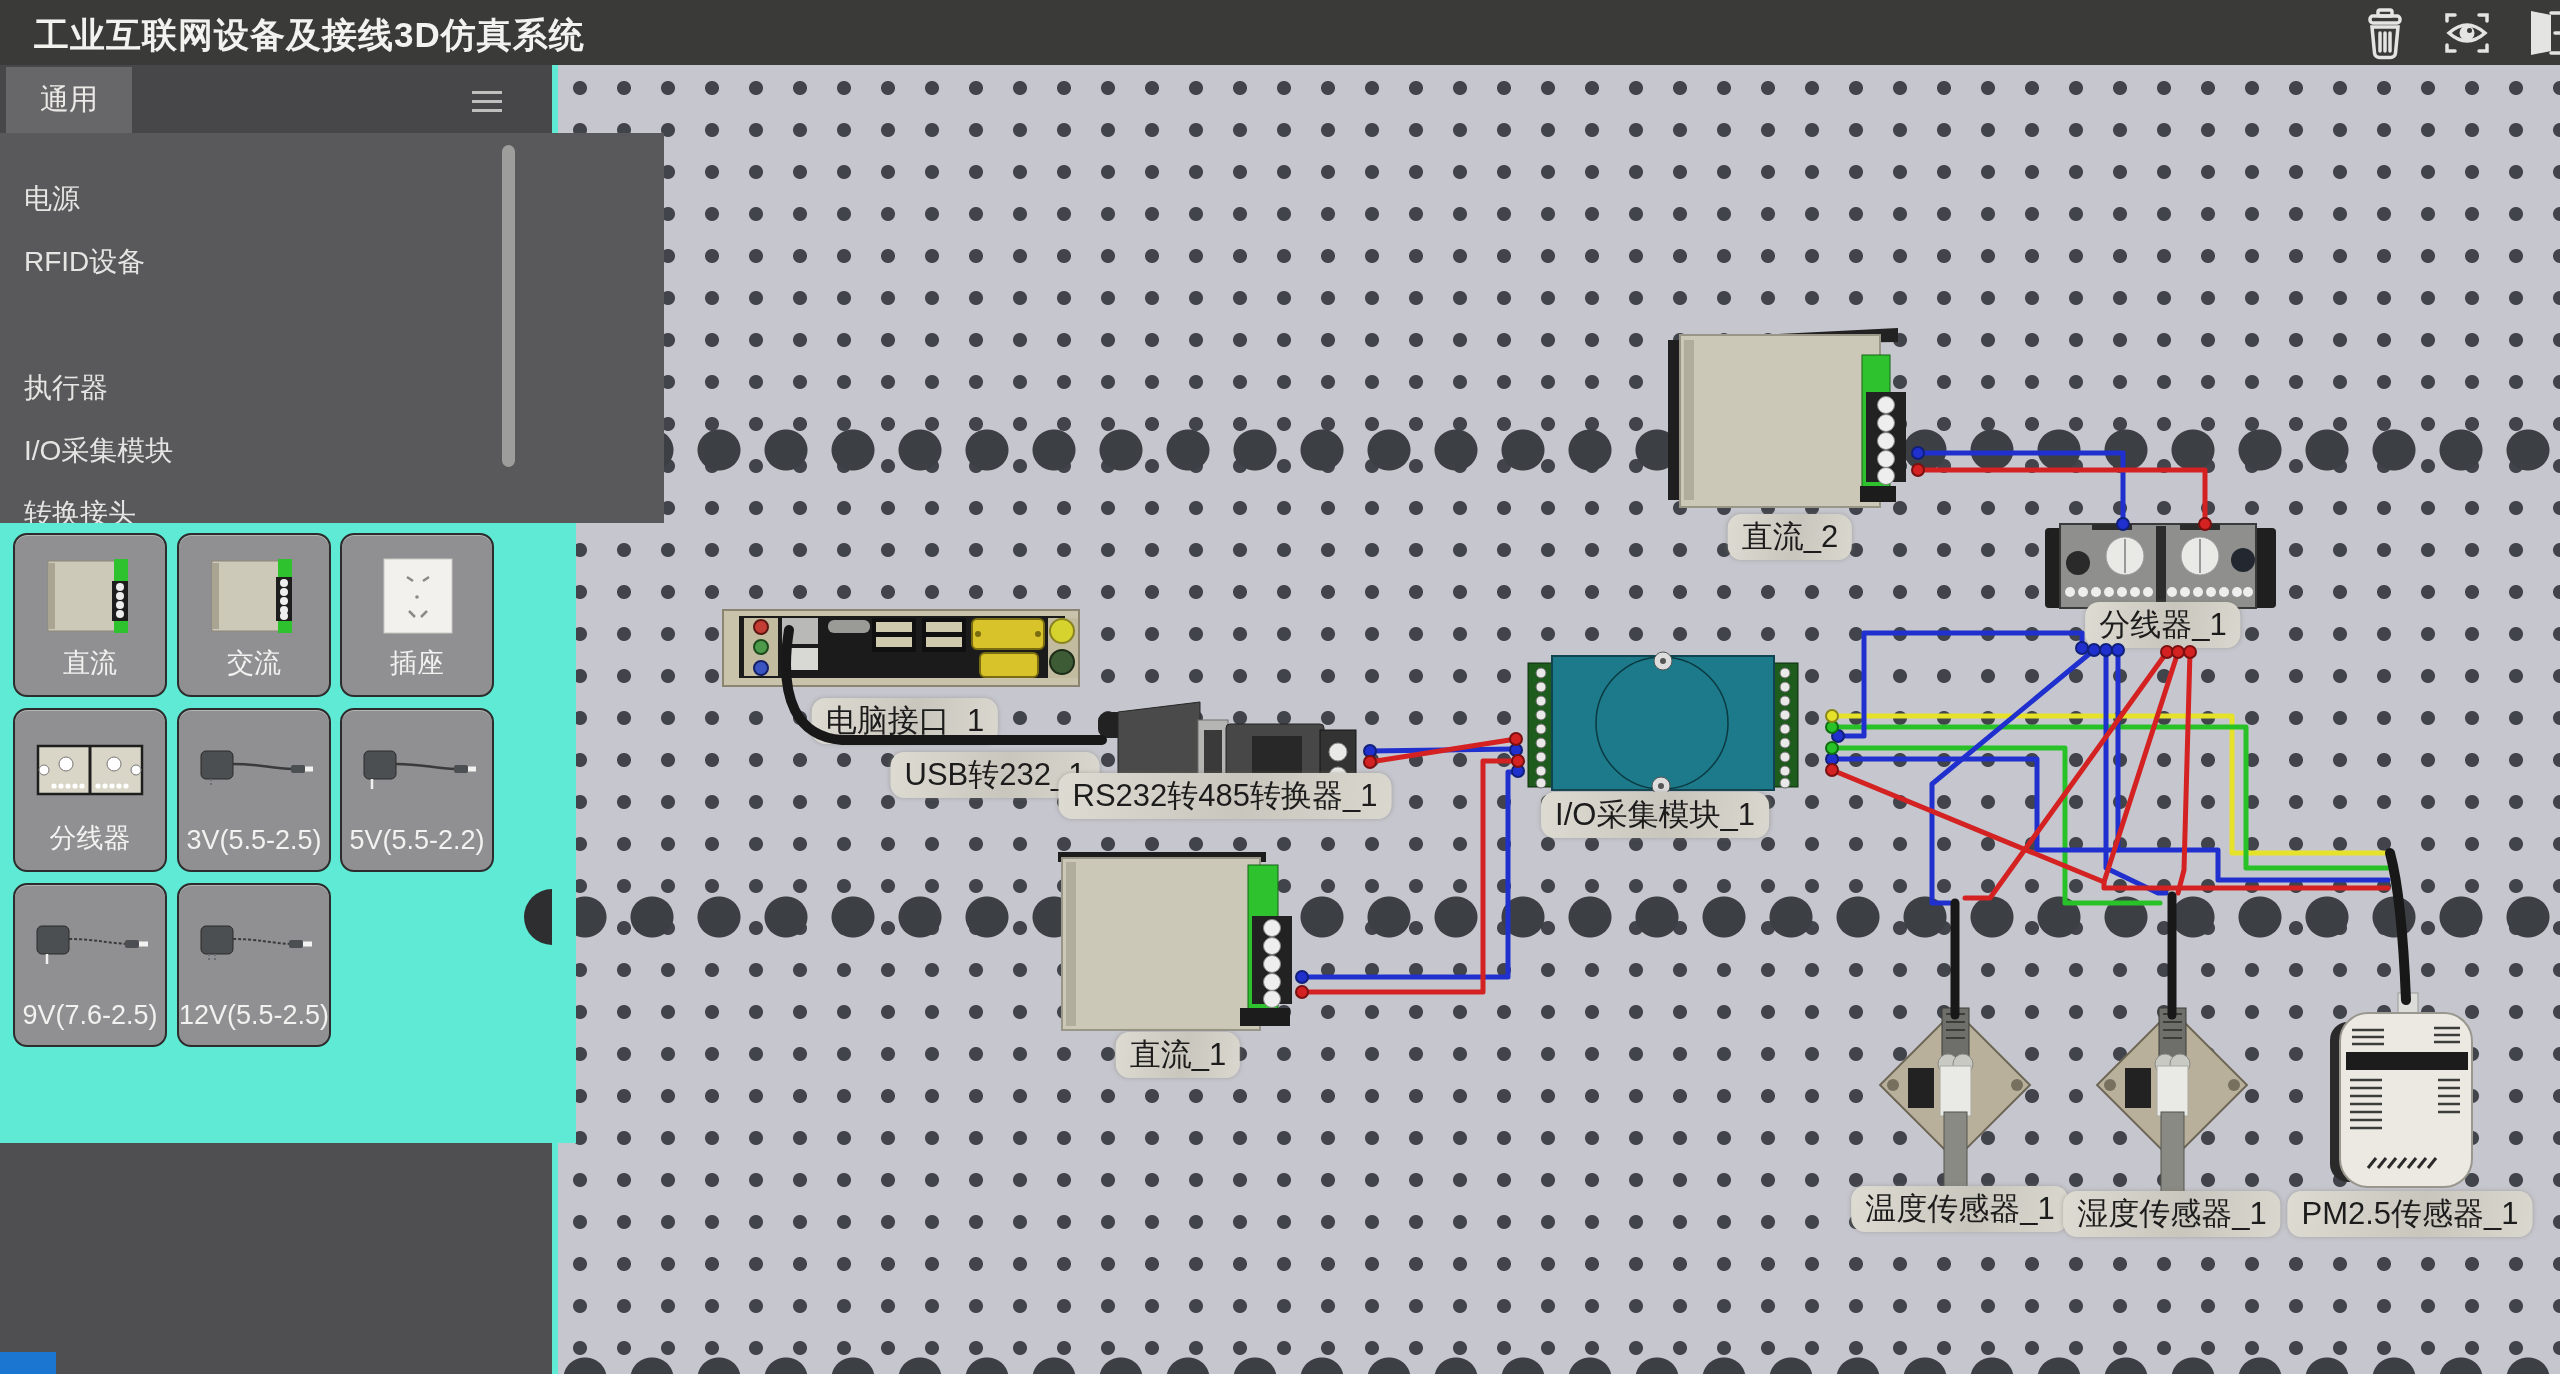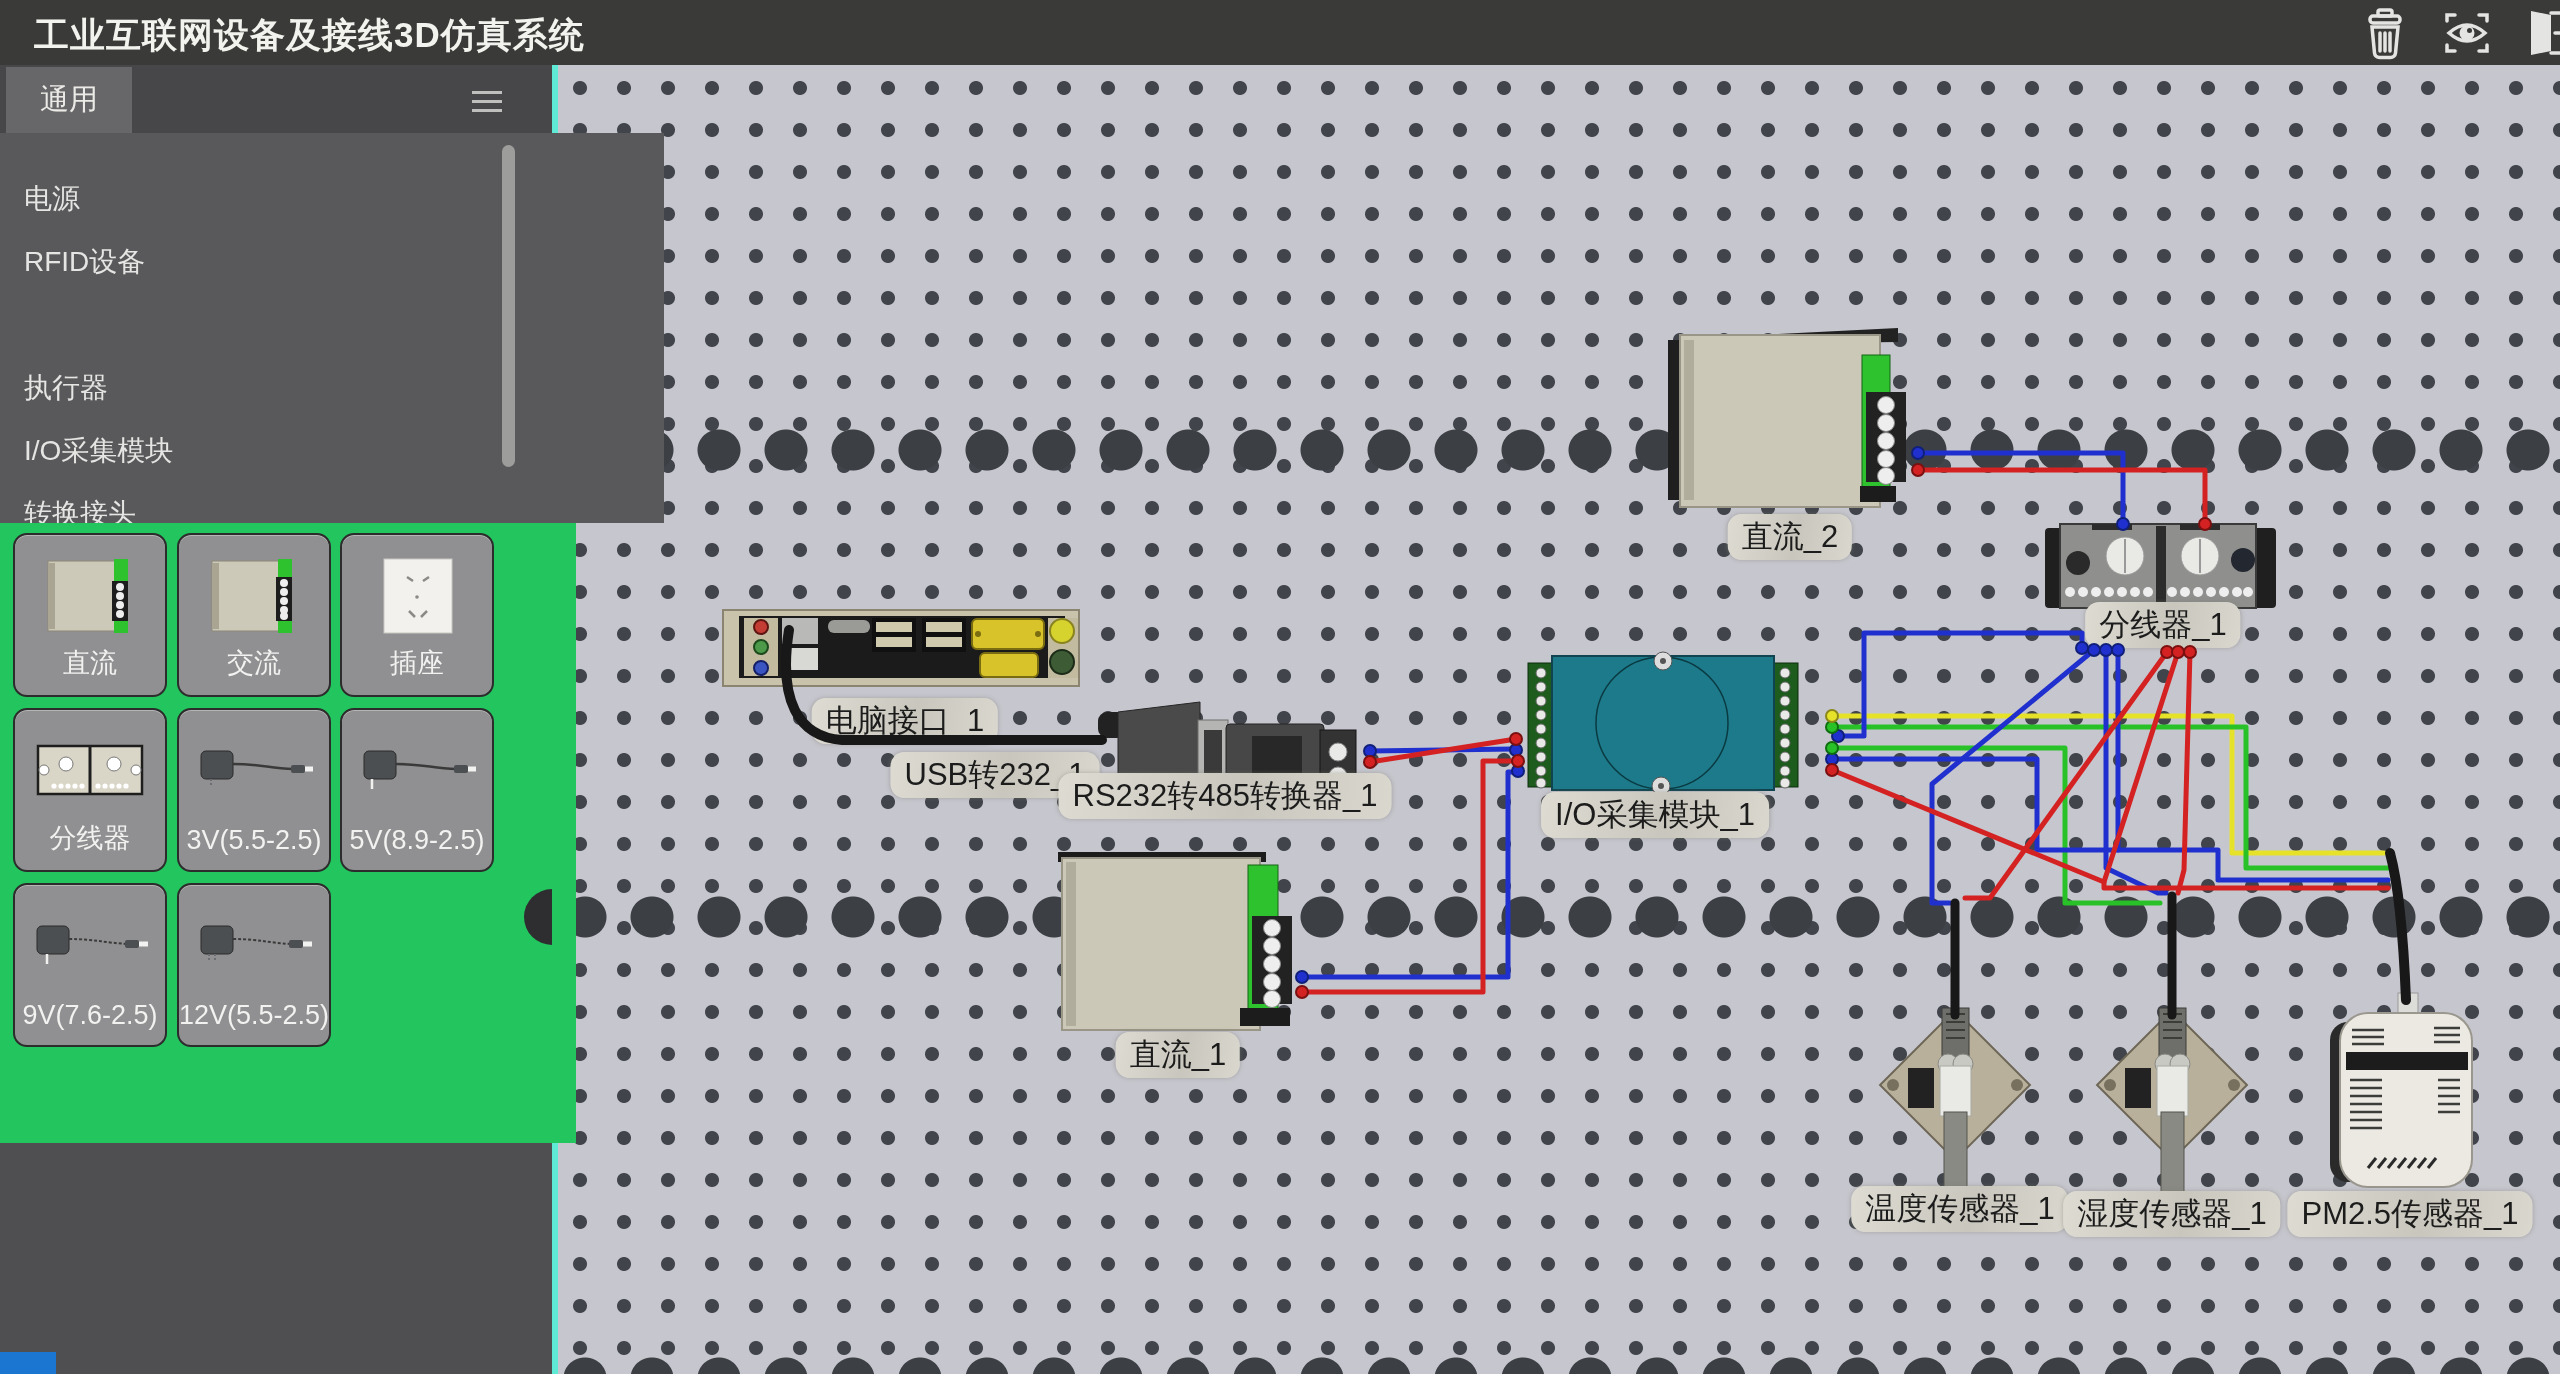--- a/index.html
+++ b/index.html
@@ -13,21 +13,21 @@
   .sidebar{position:absolute;left:0;top:65px;width:552px;height:1309px;background:#4f4f51;z-index:15;border-right:6px solid #5eead4;}
   .tabbar{position:absolute;left:0;top:0;width:552px;height:68px;background:#47474a;}
   .tab-active{position:absolute;left:6px;top:2px;width:126px;height:66px;background:#67676a;
     color:#eceae6;font-size:29px;display:flex;align-items:center;justify-content:center;}
   .hamburger{position:absolute;right:50px;top:26px;width:30px;height:20px;cursor:pointer;}
   .hamburger div{height:3px;background:#bfbfbd;margin-bottom:6px;}
   .cat-list{position:absolute;left:0;top:68px;width:664px;height:390px;background:#59595b;}
   .cat-item{position:absolute;left:0;width:520px;height:58px;color:#e5e5e3;font-size:28px;
     padding-left:24px;display:flex;align-items:center;cursor:pointer;}
   .list-scroll{position:absolute;left:502px;top:12px;width:13px;height:322px;border-radius:7px;background:#9d9d9b;}
-  .cards{position:absolute;left:0;top:458px;width:576px;height:620px;background:#22c55e;}
+  .cards{position:absolute;left:0;top:458px;width:576px;height:620px;background:#5eead4;}
   .card{position:absolute;width:150px;height:160px;background:#909092;border:2px solid #2c2c2c;
     border-radius:14px;box-shadow:inset 0 1px 0 #b5b5b5;cursor:pointer;}
   .card-label{position:absolute;left:0;right:0;bottom:14px;text-align:center;color:#f2f2f0;font-size:27px;white-space:nowrap;}
   .card-thumb{position:absolute;left:0;top:8px;width:100%;height:108px;display:flex;align-items:center;justify-content:center;}
   .panel-handle{position:absolute;left:524px;top:824px;width:28px;height:56px;border-radius:28px 0 0 28px;background:#2e2e30;}
   .blue-corner{position:absolute;left:0;bottom:0;width:56px;height:22px;background:#1b76d2;}
   
   .canvas{position:absolute;left:552px;top:65px;width:2008px;height:1309px;background:#c6c6ce;overflow:hidden;
     background-image:radial-gradient(circle at 22px 21px,#41454b 6.5px,transparent 7.5px);
     background-size:44px 42px;background-position:6px 2px;}
@@ -175,21 +175,21 @@
     <div class="card" style="left:340px;top:185px">
       <div class="card-thumb">
         <svg width="130" height="70" viewBox="0 0 130 70">
             <rect x="12" y="14" width="32" height="28" rx="5" fill="#4c4f52" stroke="#2a2a2a"></rect>
             <path d="M44 27 C 70 27 80 31 104 32" stroke="#3a3a3a" stroke-width="2.5" fill="none"></path>
             <rect x="102" y="28" width="14" height="8" rx="2" fill="#4c4f52"></rect>
             <rect x="116" y="29.5" width="8" height="5" fill="#f2f2f0"></rect>
             <line x1="20" y1="42" x2="20" y2="52" stroke="#f0f0ee" stroke-width="2.5"></line>
           </svg>
       </div>
-      <div class="card-label">5V(8.9-2.5)</div>
+      <div class="card-label">5V(5.5-2.2)</div>
     </div>
 
     <div class="card" style="left:13px;top:360px">
       <div class="card-thumb">
         <svg width="130" height="70" viewBox="0 0 130 70">
             <rect x="12" y="14" width="32" height="28" rx="5" fill="#4c4f52" stroke="#2a2a2a"></rect>
             <path d="M44 27 C 70 27 80 31 104 32" stroke="#3a3a3a" stroke-width="2" fill="none" stroke-dasharray="3 2"></path>
             <rect x="100" y="28" width="14" height="8" rx="2" fill="#4c4f52"></rect>
             <rect x="114" y="29.5" width="9" height="5" fill="#f2f2f0"></rect>
             <line x1="22" y1="42" x2="22" y2="52" stroke="#f0f0ee" stroke-width="2.5"></line>

